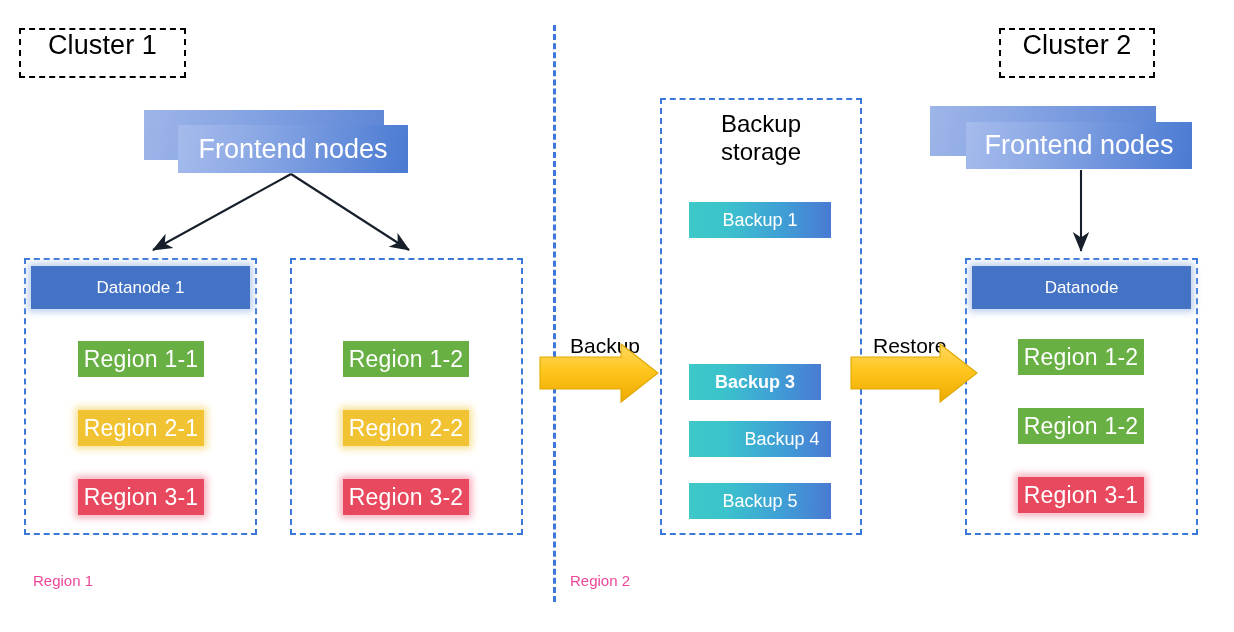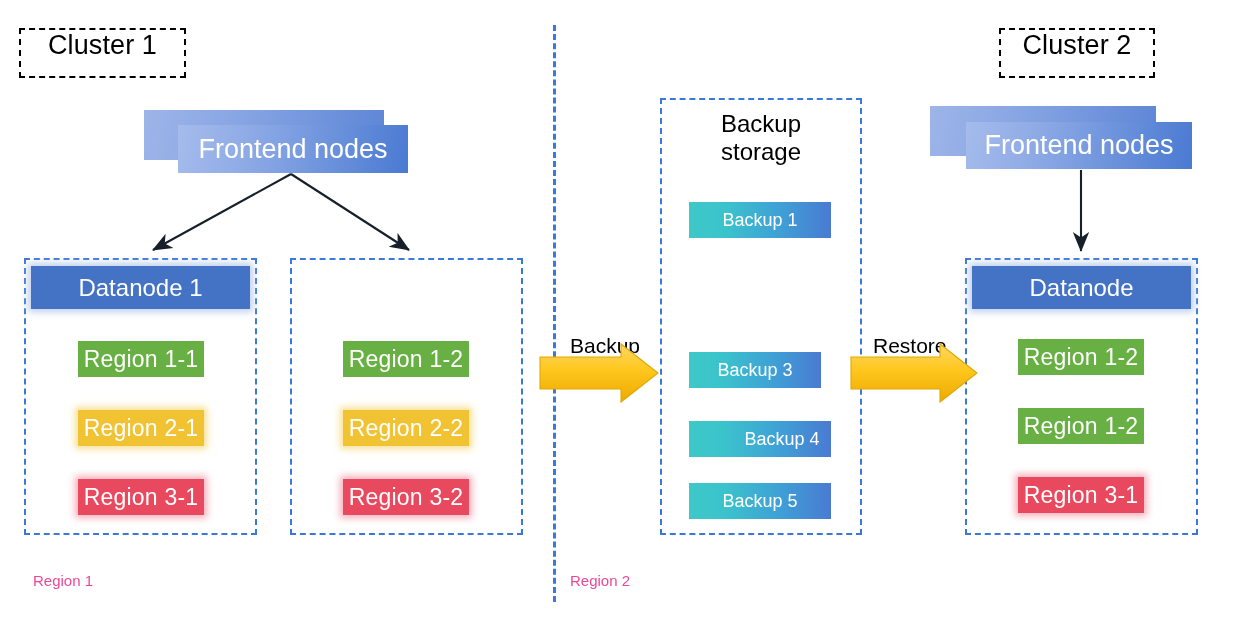--- a/index.html
+++ b/index.html
@@ -57,21 +57,21 @@
   }
 
   
   .datanode {
     background: #4472c4;
     box-shadow: 0 0 7px 3px rgba(180,200,235,.85);
     display: flex;
     align-items: center;
     justify-content: center;
     color: #ffffff;
-    font-size: 24px;
+    font-size: 17px;
   }
 
   
   .chip {
     display: flex;
     align-items: center;
     justify-content: center;
     color: #ffffff;
     font-size: 23px;
     letter-spacing: .2px;
@@ -160,21 +160,21 @@
 
   <div class="abs corner-label" style="left:33px; top:572px;">Region 1</div>
 
   <div class="abs dashed-blue" style="left:660px; top:98px; width:202px; height:437px;"></div>
   <div class="abs plain-label" style="left:660px; top:110px; width:202px;">Backup
 storage</div>
 
   <div class="abs backup-chip" style="left:689px; top:202px; width:142px; height:36px;">
     <span>Backup 1</span>
   </div>
-  <div class="abs backup-chip" style="left:689px; top:352px; width:132px; height:36px;">
+  <div class="abs backup-chip" style="left:689px; top:364px; width:132px; height:36px;font-weight:bold;">
     <span>Backup 3</span>
   </div>
   <div class="abs backup-chip" style="left:689px; top:421px; width:142px; height:36px;padding-left:44px;">
     <span>Backup 4</span>
   </div>
   <div class="abs backup-chip" style="left:689px; top:483px; width:142px; height:36px;">
     <span>Backup 5</span>
   </div>
 
   <div class="abs corner-label" style="left:570px; top:572px;">Region 2</div>

